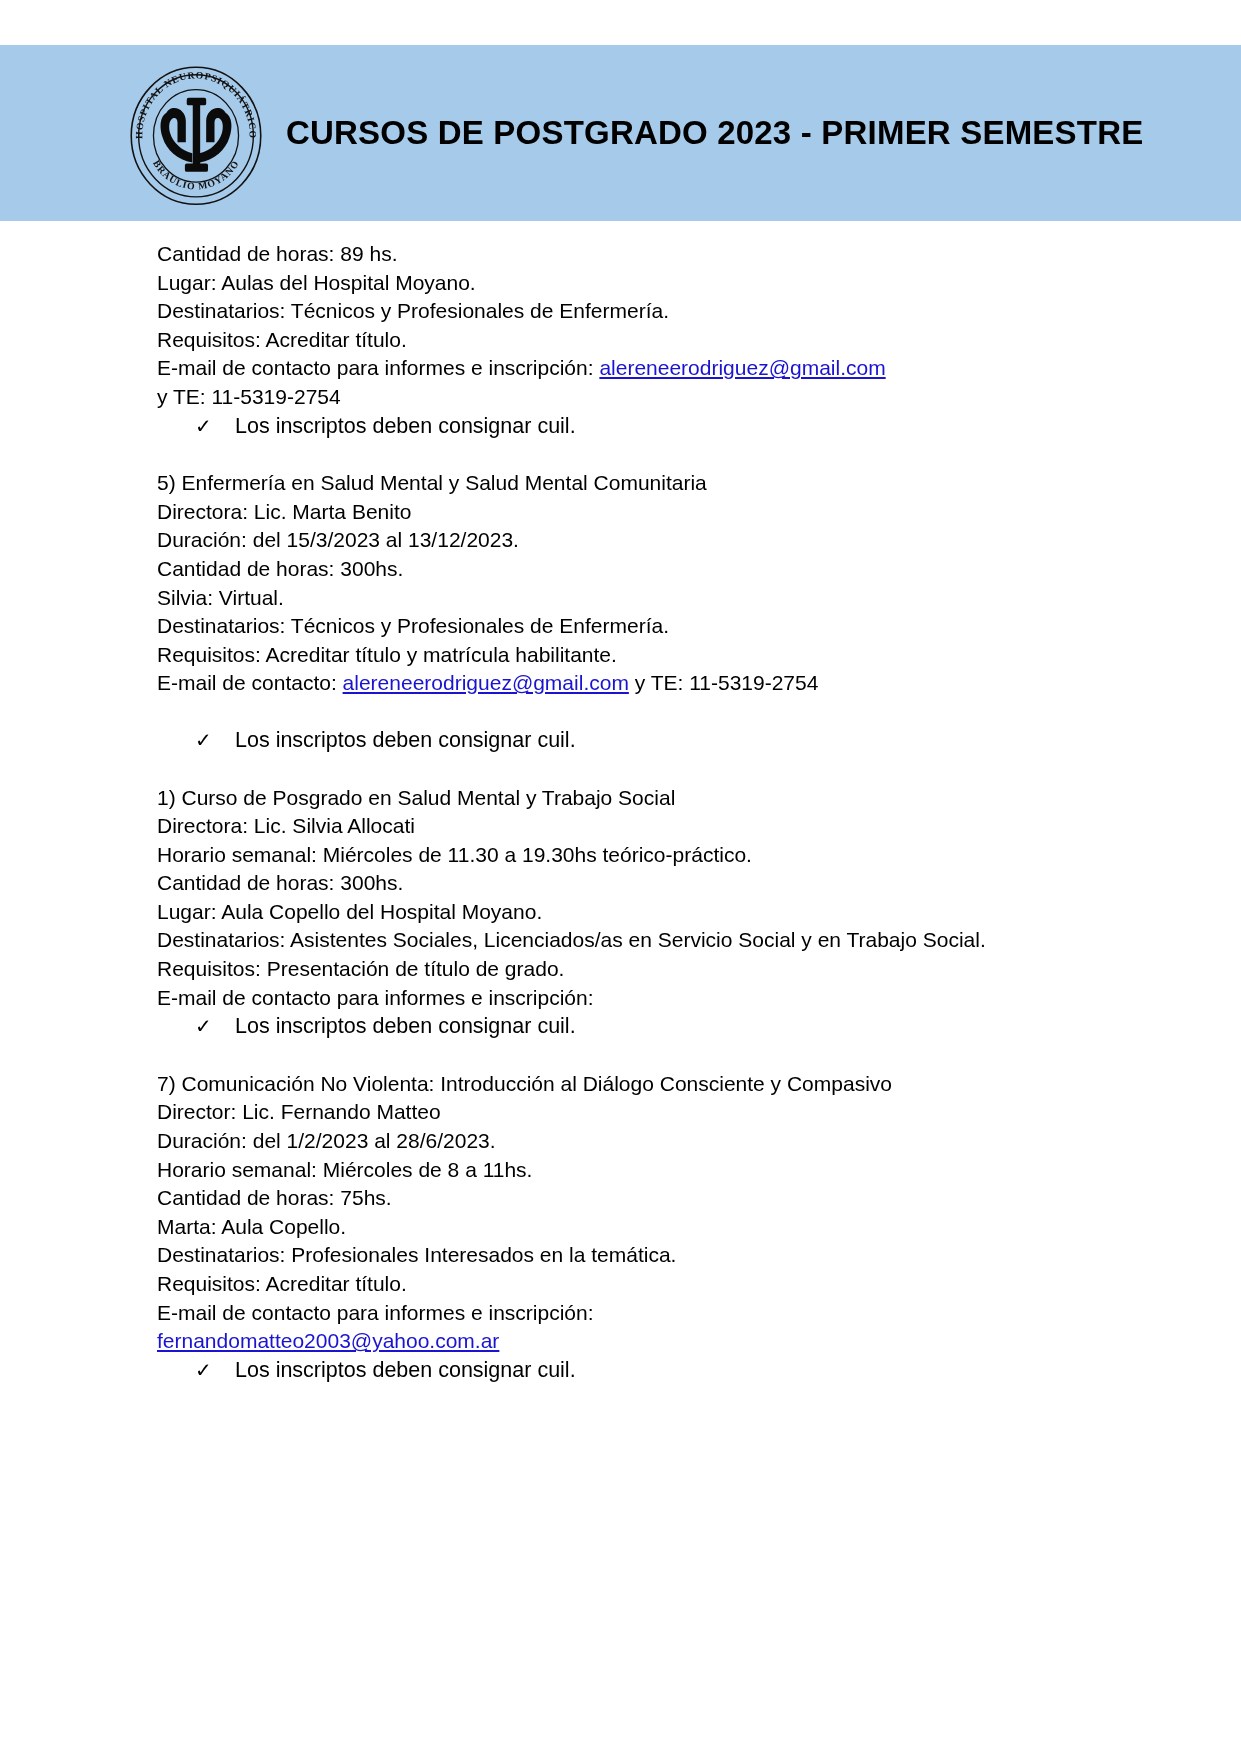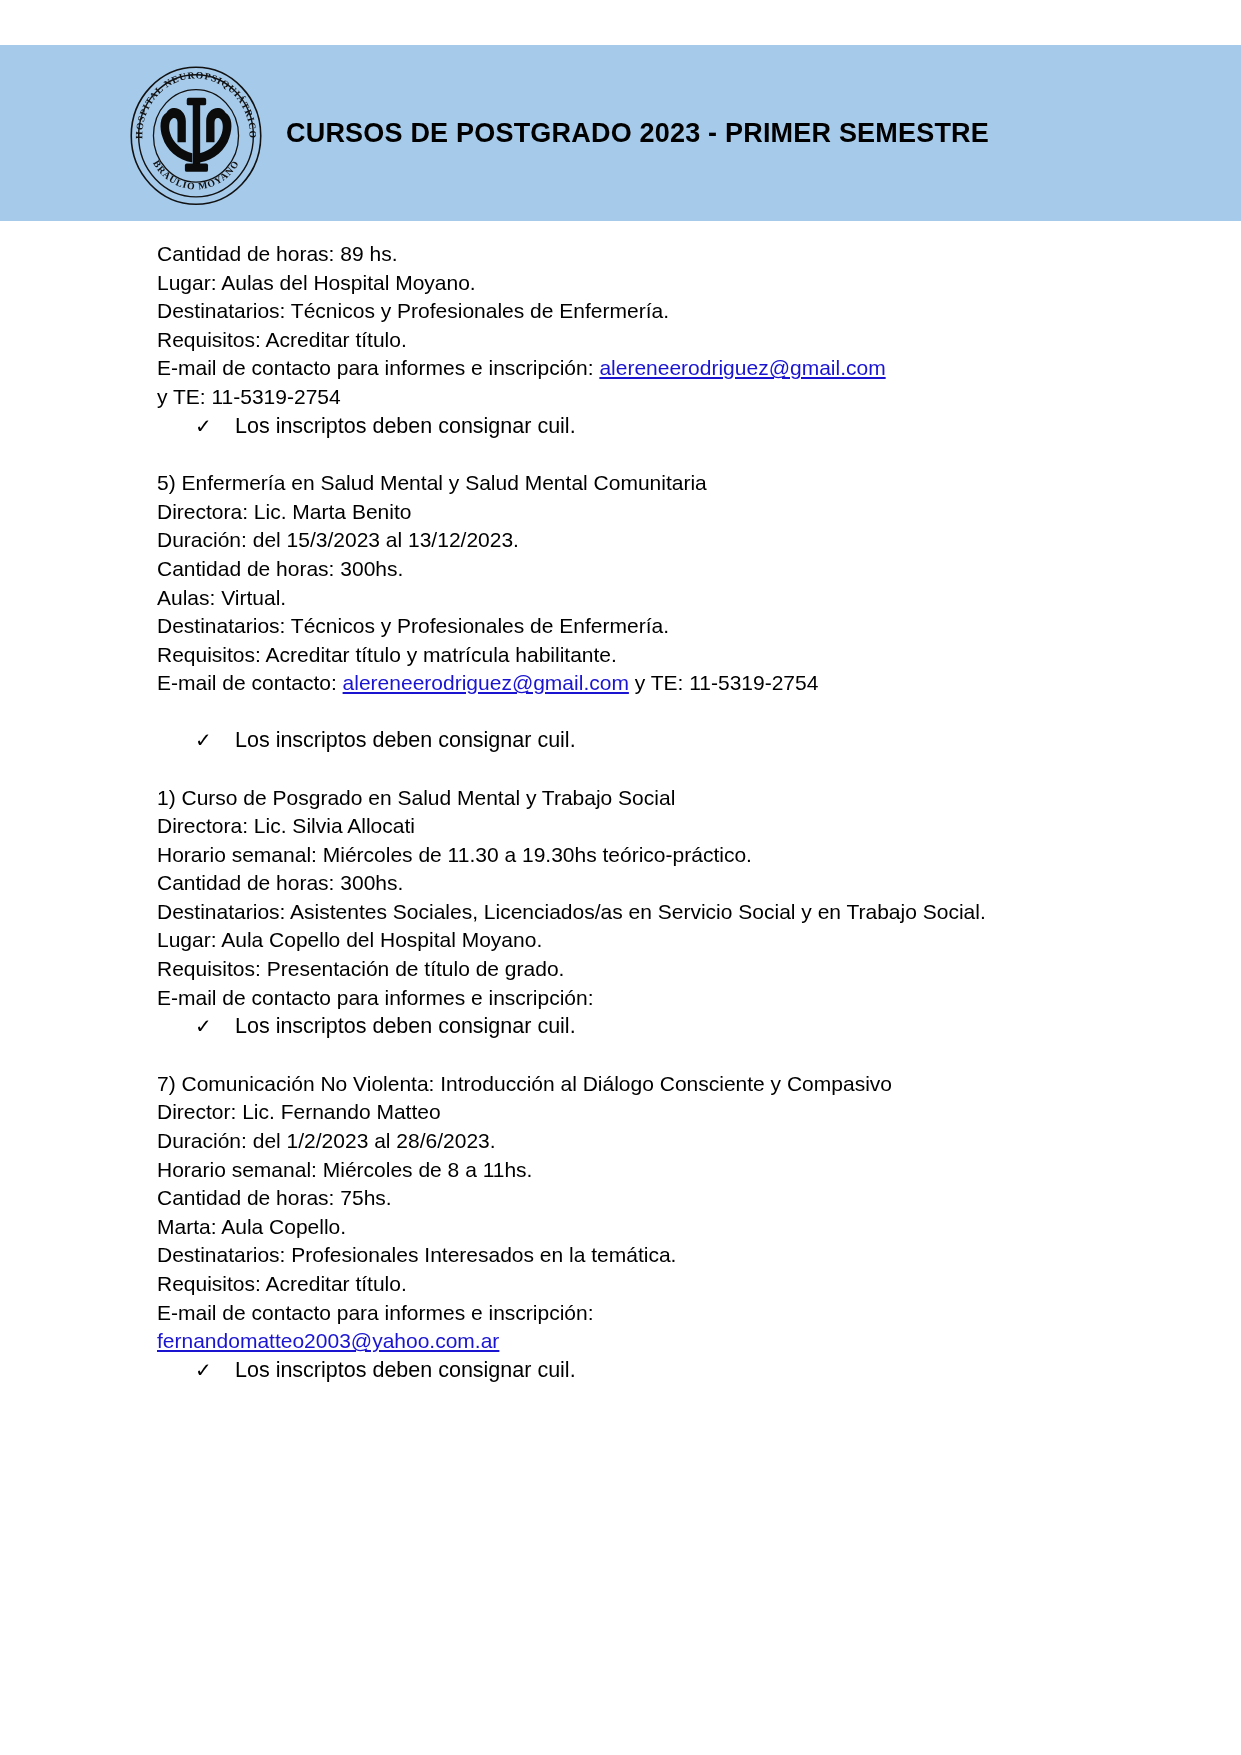--- a/index.html
+++ b/index.html
@@ -50,21 +50,21 @@
     height: 158px;
   }
 
   .header-title {
     position: absolute;
     left: 286px;
     top: 0;
     height: 176px;
     display: flex;
     align-items: center;
-    font-size: 27px;
+    font-size: 33px;
     font-weight: bold;
     letter-spacing: 0.2px;
     color: #000000;
     white-space: nowrap;
     font-family: "Liberation Sans", sans-serif;
   }
 
   
   .content {
     position: absolute;
@@ -161,40 +161,40 @@
       </div>
     </div>
 
     <div class="spacer-md"></div>
 
     <div>
       <div class="line bold">5) Enfermería en Salud Mental y Salud Mental Comunitaria</div>
       <div class="line">Directora: Lic. Marta Benito</div>
       <div class="line">Duración: del 15/3/2023 al 13/12/2023.</div>
       <div class="line">Cantidad de horas: 300hs.</div>
-      <div class="line">Aulas: Virtual.</div>
+      <div class="line">Silvia: Virtual.</div>
       <div class="line">Destinatarios: Técnicos y Profesionales de Enfermería.</div>
       <div class="line">Requisitos: Acreditar título y matrícula habilitante.</div>
       <div class="line"><span>E-mail de contacto: </span><a class="link" href="#">alereneerodriguez@gmail.com</a><span> y TE: 11-5319-2754</span></div>
       <div class="spacer-sm"></div>
       <div class="bullet-row">
         <span class="bullet-mark">✓</span>
         <span class="bullet-text">Los inscriptos deben consignar cuil.</span>
       </div>
     </div>
 
     <div class="spacer-md"></div>
 
     <div>
       <div class="line bold">1) Curso de Posgrado en Salud Mental y Trabajo Social</div>
       <div class="line">Directora: Lic. Silvia Allocati</div>
       <div class="line">Horario semanal: Miércoles de 11.30 a 19.30hs teórico-práctico.</div>
       <div class="line">Cantidad de horas: 300hs.</div>
+      <div class="line">Lugar: Aula Copello del Hospital Moyano.</div>
       <div class="line">Destinatarios: Asistentes Sociales, Licenciados/as en Servicio Social y en Trabajo Social.</div>
-      <div class="line">Lugar: Aula Copello del Hospital Moyano.</div>
       <div class="line">Requisitos: Presentación de título de grado.</div>
       <div class="line">E-mail de contacto para informes e inscripción:</div>
       <div class="bullet-row">
         <span class="bullet-mark">✓</span>
         <span class="bullet-text">Los inscriptos deben consignar cuil.</span>
       </div>
     </div>
 
     <div class="spacer-md"></div>
 

